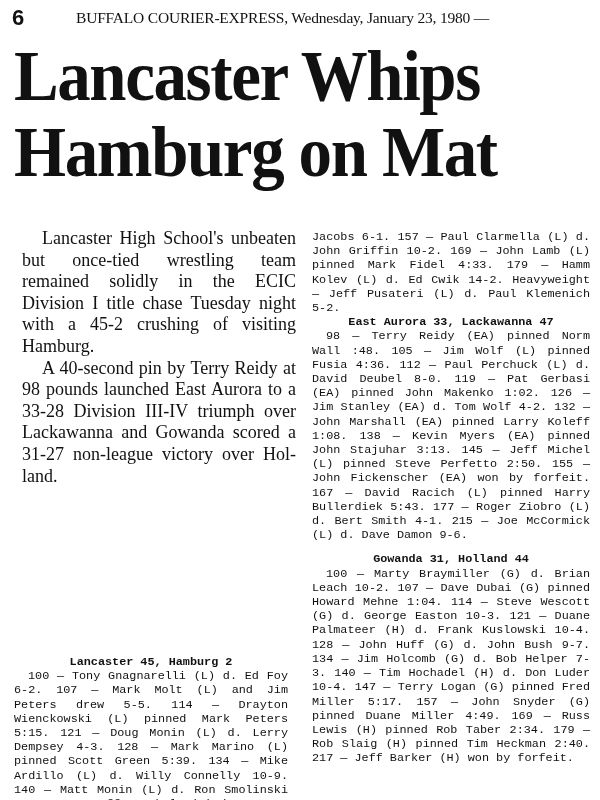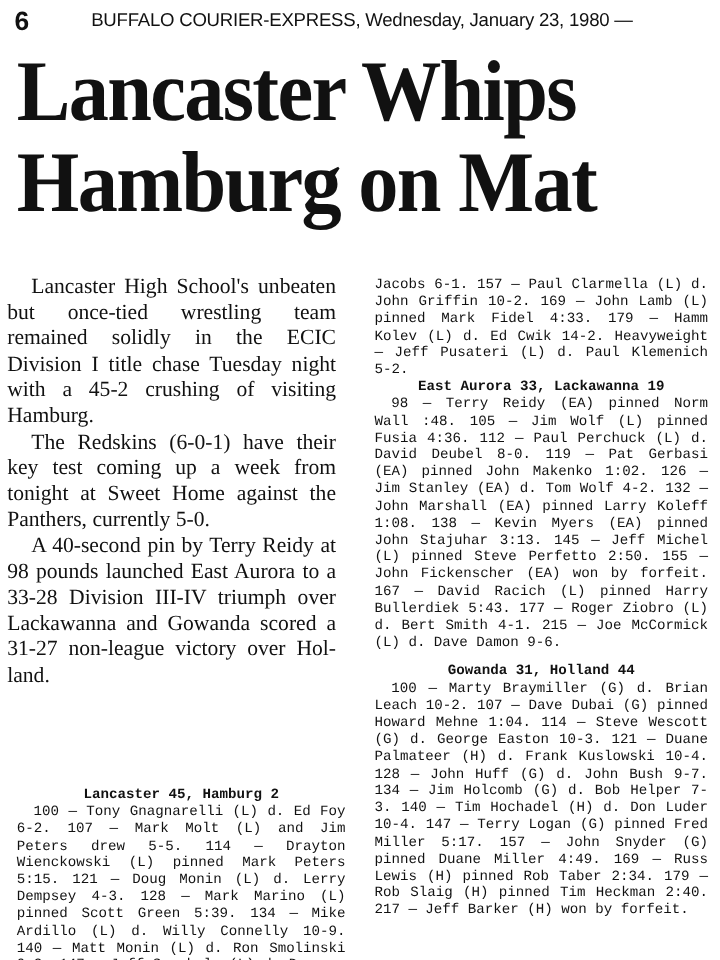--- a/index.html
+++ b/index.html
@@ -1,23 +1,23 @@
 <!DOCTYPE html>
 <html><head>
   <meta charset="utf-8">
   <style>
     html, body { margin: 0; padding: 0; background: #ffffff; }
     body { width: 600px; height: 800px; overflow: hidden; position: relative; color: #111; }
     .page { position: absolute; left: 0; top: 0; width: 600px; height: 800px; background: #fff; }
     .folio { position: absolute; left: 12px; top: 4px; height: 28px; display: flex; align-items: center; white-space: nowrap; }
     .folio .pgnum { font-family: "Liberation Sans", sans-serif; font-weight: bold; font-size: 22px; width: 64px; }
-    .folio .masthead { font-family: Liberation Sans, sans-serif; font-size: 15.5px; letter-spacing: -0.2px; text-align: right; }
+    .folio .masthead { font-family: Liberation Serif, serif; font-size: 15.5px; letter-spacing: -0.2px; text-align: right; }
     .headline { position: absolute; left: 14px; top: 38px; width: 580px; font-family: "Liberation Serif", serif; font-weight: bold; font-size: 72px; line-height: 76px; letter-spacing: -1.5px; margin: 0; transform: scaleX(0.93); transform-origin: left top; }
     .headline span { display: block; white-space: nowrap; }
-    .lead { position: absolute; left: 6px; top: 228px; width: 274px; font-family: "Liberation Serif", serif; font-size: 18px; line-height: 21.6px; text-align: justify; hyphens: manual; }
+    .lead { position: absolute; left: 22px; top: 228px; width: 274px; font-family: "Liberation Serif", serif; font-size: 18px; line-height: 21.6px; text-align: justify; hyphens: manual; }
     .lead p { margin: 0; text-indent: 20px; }
     .results { font-family: Liberation Mono, monospace; font-size: 11.8px; line-height: 14.2px; text-align: justify; }
     .results .box-head { font-weight: bold; text-align: center; text-indent: 0; margin: 0; }
     .results p { margin: 0; text-indent: 14px; }
     .col-left-results { position: absolute; left: 14px; top: 655px; width: 274px; }
     .col-right { position: absolute; left: 312px; top: 230px; width: 278px; }
     .col-right .cont { text-indent: 0; }
     .gap { height: 10px; }
   </style>
 </head>
@@ -30,31 +30,30 @@
     <span class="masthead">BUFFALO COURIER-EXPRESS, Wednesday, January 23, 1980 —</span>
   </div>
 
   <h1 class="headline">
     <span>Lancaster Whips</span>
     <span>Hamburg on Mat</span>
   </h1>
 
   <div class="lead">
     <p>Lancaster High School's un­beaten but once-tied wrestling team remained solidly in the ECIC Division I title chase Tuesday night with a 45-2 crushing of visiting Hamburg.</p>
-    <p>The Redskins (6-0-1) have their key test coming up a week from tonight at Sweet Home against the Panthers, currently 5-0.</p>
     <p>A 40-second pin by Terry Reidy at 98 pounds launched East Aurora to a 33-28 Division III-IV triumph over Lackawan­na and Gowanda scored a 31-27 non-league victory over Hol­land.</p>
   </div>
 
   <div class="results col-left-results">
     <div class="box-head">Lancaster 45, Hamburg 2</div>
     <p>100 — Tony Gnagnarelli (L) d. Ed Foy 6-2. 107 — Mark Molt (L) and Jim Peters drew 5-5. 114 — Drayton Wienckowski (L) pinned Mark Peters 5:15. 121 — Doug Monin (L) d. Lerry Dempsey 4-3. 128 — Mark Marino (L) pinned Scott Green 5:39. 134 — Mike Ardillo (L) d. Willy Connelly 10-9. 140 — Matt Monin (L) d. Ron Smo­linski 9-2. 147 — Jeff Sponholz (L) d. Dave</p>
   </div>
 
   <div class="results col-right">
     <p class="cont">Jacobs 6-1. 157 — Paul Clarmella (L) d. John Griffin 10-2. 169 — John Lamb (L) pinned Mark Fidel 4:33. 179 — Hamm Kolev (L) d. Ed Cwik 14-2. Heavyweight — Jeff Pusateri (L) d. Paul Klemenich 5-2.</p>
-    <div class="box-head">East Aurora 33, Lackawanna 19</div>
+    <div class="box-head">East Aurora 33, Lackawanna 47</div>
     <p>98 — Terry Reidy (EA) pinned Norm Wall :48. 105 — Jim Wolf (L) pinned Fusia 4:36. 112 — Paul Perchuck (L) d. David Deubel 8-0. 119 — Pat Gerbasi (EA) pinned John Makenko 1:02. 126 — Jim Stanley (EA) d. Tom Wolf 4-2. 132 — John Marshall (EA) pinned Larry Koleff 1:08. 138 — Kevin Myers (EA) pinned John Stajuhar 3:13. 145 — Jeff Michel (L) pinned Steve Perfetto 2:50. 155 — John Fickensch­er (EA) won by forfeit. 167 — David Racich (L) pinned Harry Bullerdiek 5:43. 177 — Roger Ziobro (L) d. Bert Smith 4-1. 215 — Joe McCormick (L) d. Dave Da­mon 9-6.</p>
     <div class="gap"></div>
     <div class="box-head">Gowanda 31, Holland 44</div>
     <p>100 — Marty Braymiller (G) d. Brian Leach 10-2. 107 — Dave Dubai (G) pinned Howard Mehne 1:04. 114 — Steve Wescott (G) d. George Easton 10-3. 121 — Duane Palmateer (H) d. Frank Kuslowski 10-4. 128 — John Huff (G) d. John Bush 9-7. 134 — Jim Holcomb (G) d. Bob Helper 7-3. 140 — Tim Hochadel (H) d. Don Luder 10-4. 147 — Terry Logan (G) pinned Fred Miller 5:17. 157 — John Snyder (G) pinned Duane Miller 4:49. 169 — Russ Lewis (H) pinned Rob Taber 2:34. 179 — Rob Slaig (H) pinned Tim Heckman 2:40. 217 — Jeff Barker (H) won by forfeit.</p>
   </div>
 
 </div>
 
 </body></html>

